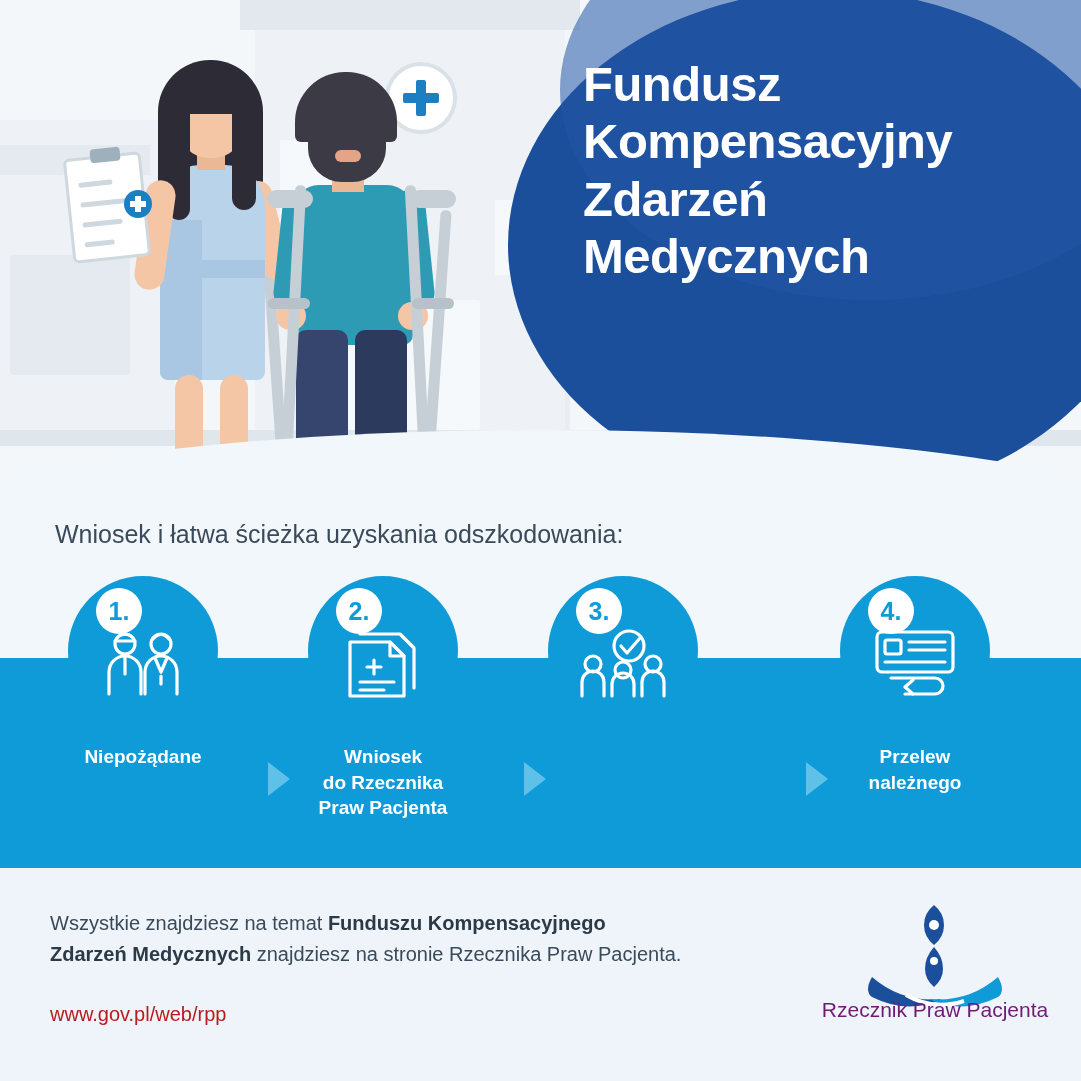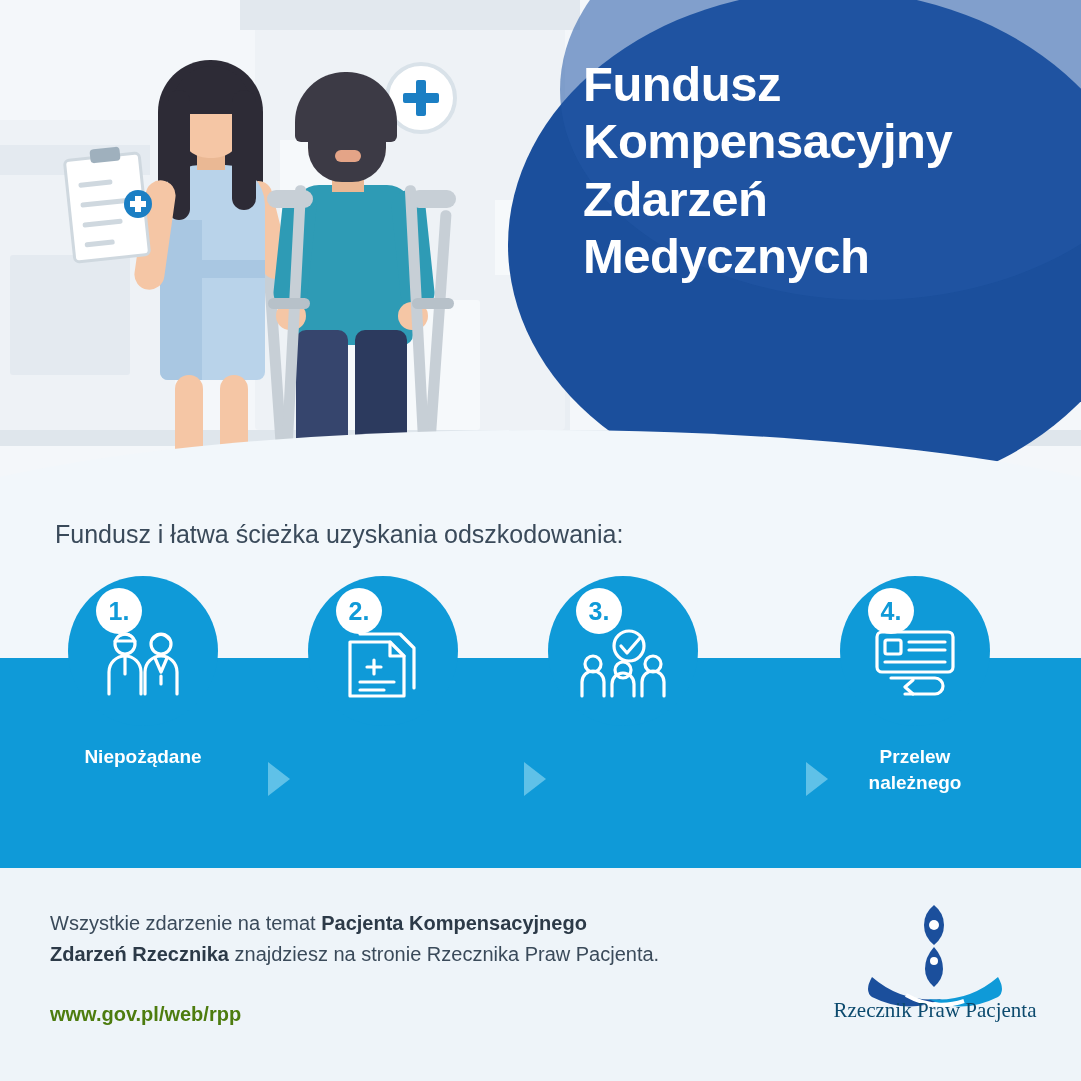--- a/index.html
+++ b/index.html
@@ -204,28 +204,28 @@
     background: #eef4f9;
   }
   .footer-text {
     position: absolute; left: 50px; top: 908px;
     width: 760px;
     font-size: 20px; color: #3a4a5a; line-height: 1.55;
   }
   .footer-text b { color: #2c3a48; }
   .footer-link {
     position: absolute; left: 50px; top: 1003px;
-    font-size: 20px; font-weight: bold; color: #4d7c0f;
+    font-size: 20px; font-weight: normal; color: #b91c1c;
     text-decoration: none;
   }
   .rpp-logo { position: absolute; left: 810px; top: 895px; width: 250px; height: 140px; }
   .rpp-name {
     position: absolute; left: 810px; top: 998px; width: 250px;
     text-align: center;
-    font-size: 21px; color: #0c4a6e; font-family: Liberation Serif, serif;
+    font-size: 21px; color: #701a75;
   }
 </style>
 </head>
 <body>
 
 <div id="poster">
 
   <div class="hero">
     <div class="hero-bg"></div>
 
@@ -300,21 +300,21 @@
       <div class="crutch-grip grip2"></div>
     </div>
 
     <div class="blue-circle"></div>
     <div class="blue-circle-inner"></div>
   </div>
 
   <h1 class="hero-title">Fundusz Kompensacyjny Zdarzeń Medycznych</h1>
 
   <div class="mid-wash-curve"></div>
-  <div class="section-subtitle">Fundusz i łatwa ścieżka uzyskania odszkodowania:</div>
+  <div class="section-subtitle">Wniosek i łatwa ścieżka uzyskania odszkodowania:</div>
 
   <div class="steps-band"></div>
 
   <div class="step step-1">
     <div class="step-bubble">
       <div class="step-num">1.</div>
       <svg class="step-icon" width="96" height="70" viewBox="0 0 96 70">
         <g fill="none" stroke="#ffffff" stroke-width="3.2" stroke-linecap="round" stroke-linejoin="round">
           <circle cx="30" cy="16" r="10"></circle>
           <path d="M20 13 h20 M24 8 a10 8 0 0 1 12 0"></path>
@@ -340,20 +340,25 @@
       <svg class="step-icon" width="86" height="72" viewBox="0 0 86 72">
         <g fill="none" stroke="#ffffff" stroke-width="3.2" stroke-linecap="round" stroke-linejoin="round">
           <path d="M10 14 h40 l14 14 v40 h-54 z"></path>
           <path d="M20 6 h40 l14 14 v40"></path>
           <path d="M50 14 v14 h14"></path>
           <path d="M34 32 v14 M27 39 h14"></path>
           <path d="M20 54 h34 M20 62 h24"></path>
         </g>
       </svg>
     </div>
+    <div class="step-label">
+      <div>Wniosek</div>
+      <div>do Rzecznika</div>
+      <div>Praw Pacjenta</div>
+    </div>
   </div>
   <div class="chev chev-2"></div>
 
   <div class="step step-3">
     <div class="step-bubble">
       <div class="step-num">3.</div>
       <svg class="step-icon" width="92" height="72" viewBox="0 0 92 72">
         <g fill="none" stroke="#ffffff" stroke-width="3.2" stroke-linecap="round" stroke-linejoin="round">
           <circle cx="52" cy="18" r="15"></circle>
           <path d="M44 18 l6 7 l13 -15"></path>
@@ -386,22 +391,22 @@
     </div>
     <div class="step-label">
       <div>Przelew</div>
       <div>należnego</div>
     </div>
   </div>
 
   <div class="footer"></div>
 
   <div class="footer-text">
-    <span>Wszystkie zdarzenie na temat </span><b>Pacjenta Kompensacyjnego</b><br>
-    <b>Zdarzeń Rzecznika</b><span> znajdziesz na stronie Rzecznika Praw Pacjenta.</span>
+    <span>Wszystkie znajdziesz na temat </span><b>Funduszu Kompensacyjnego</b><br>
+    <b>Zdarzeń Medycznych</b><span> znajdziesz na stronie Rzecznika Praw Pacjenta.</span>
   </div>
 
   <a class="footer-link" href="#">www.gov.pl/web/rpp</a>
 
   <svg class="rpp-logo" viewBox="0 0 250 140">
     <g>
       <path d="M124 10 q10 8 10 20 q0 12 -10 20 q-10 -8 -10 -20 q0 -12 10 -20z" fill="#1b4f9c"></path>
       <path d="M124 52 q9 10 9 22 q0 10 -9 18 q-9 -8 -9 -18 q0 -12 9 -22z" fill="#1b4f9c"></path>
       <circle cx="124" cy="30" r="5" fill="#ffffff"></circle>
       <circle cx="124" cy="66" r="4" fill="#ffffff"></circle>

